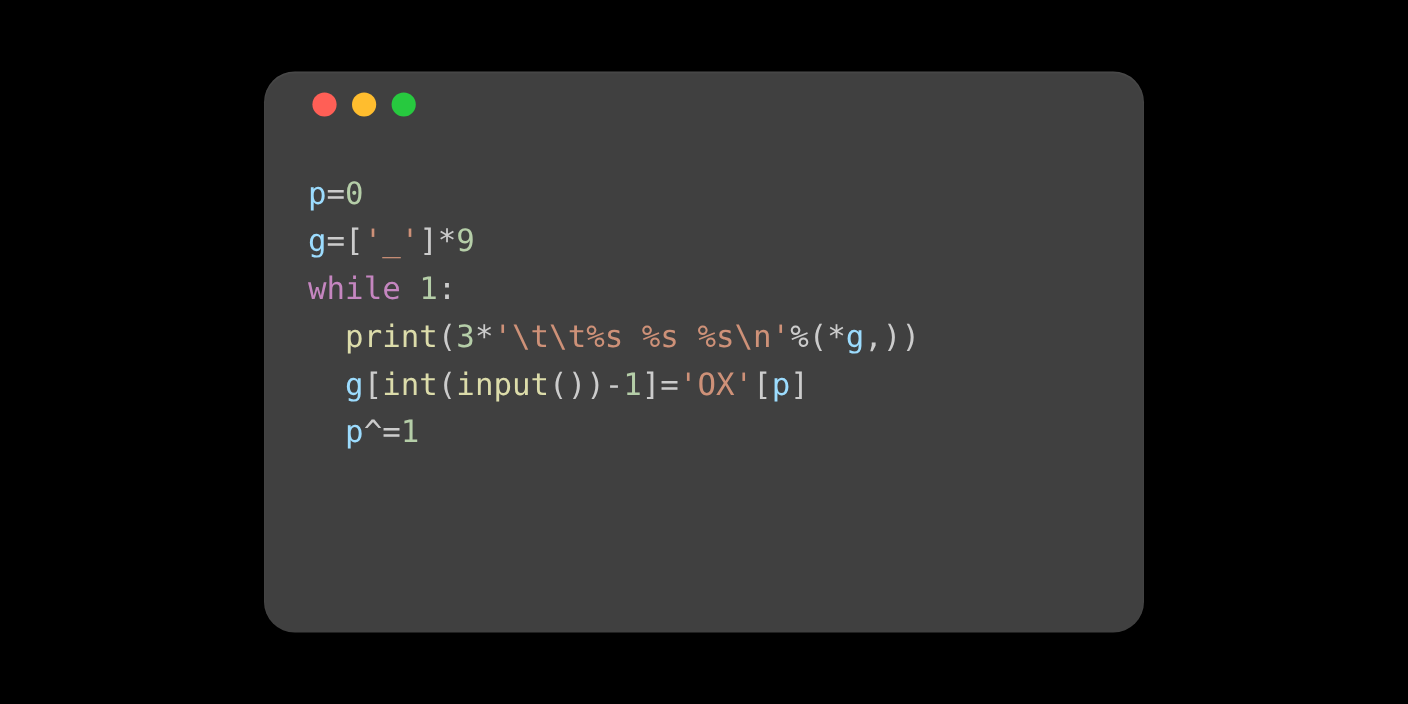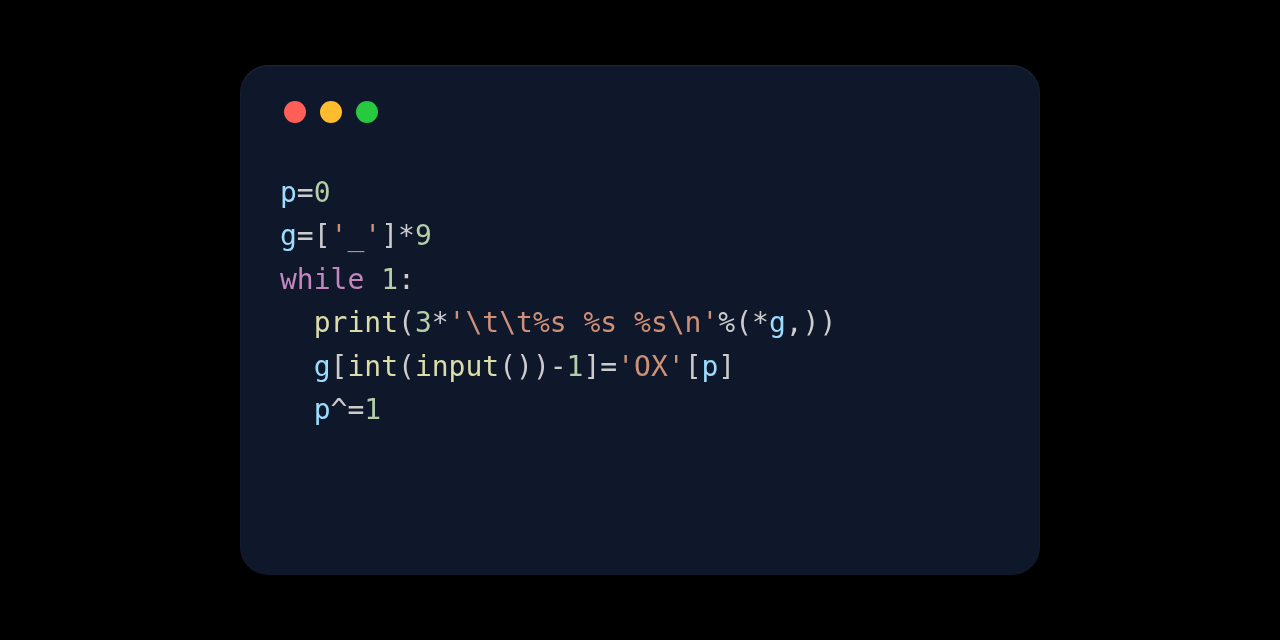--- a/index.html
+++ b/index.html
@@ -12,24 +12,24 @@
       height: 640px;
       background: #000000;
       display: flex;
       align-items: center;
       justify-content: center;
       font-family: 'Menlo', 'Monaco', 'Consolas', monospace;
     }
     .window {
       width: 800px;
       height: 510px;
-      background: #0f172a;
+      background: #404040;
       border-radius: 28px;
       box-shadow: 0 20px 60px rgba(0,0,0,0.8), inset 0 1px 2px rgba(255,255,255,0.08);
-      padding: 32px 40px;
+      padding: 15px 40px;
       position: relative;
     }
     .titlebar {
       display: flex;
       gap: 14px;
       margin-bottom: 48px;
       margin-left: 4px;
       margin-top: 4px;
     }
     .dot {

